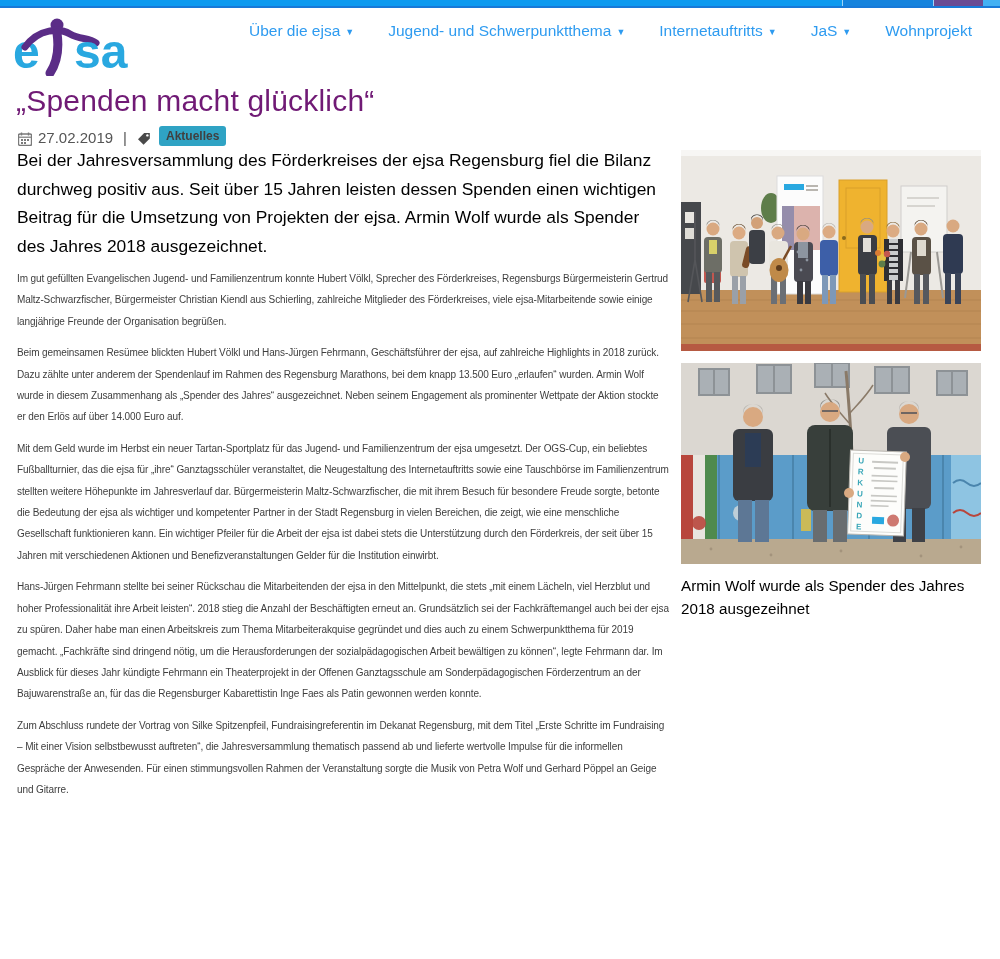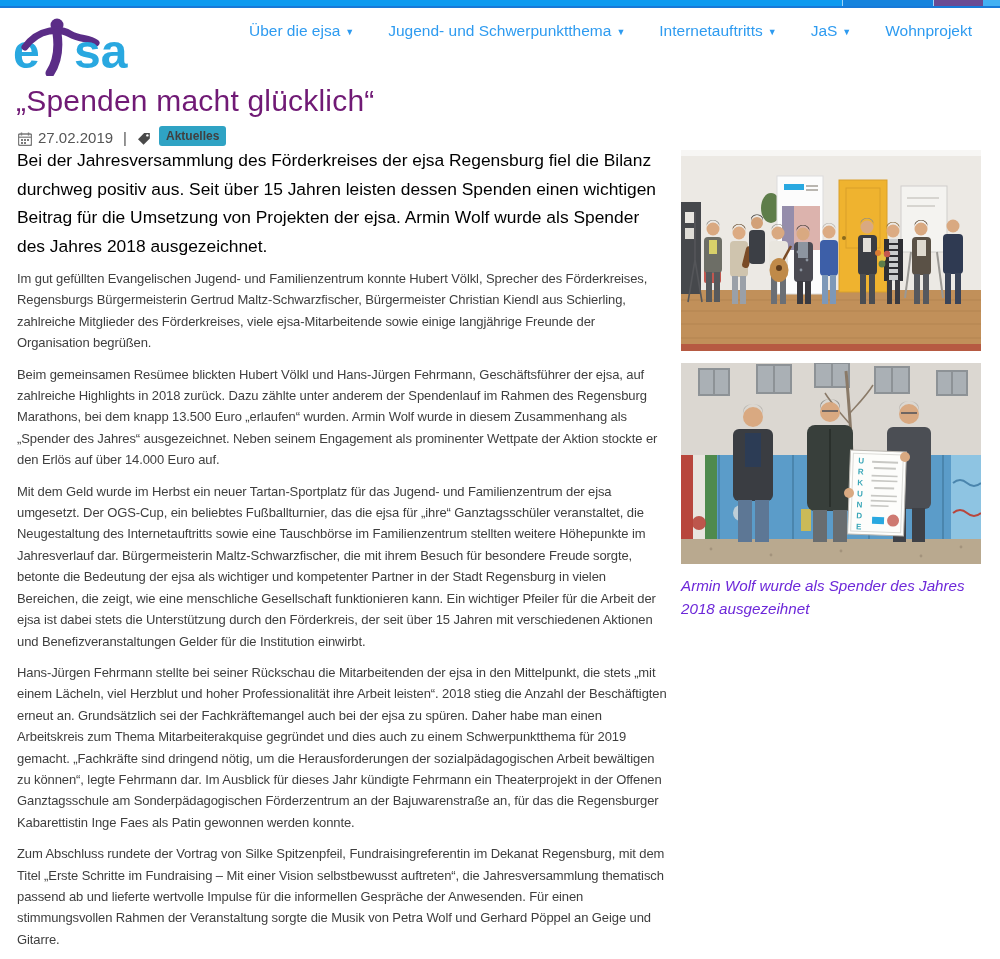--- a/index.html
+++ b/index.html
@@ -34,26 +34,26 @@
                 color:#701a75; letter-spacing:0.2px; }
   .meta { position:absolute; left:18px; top:126px; display:flex; align-items:flex-end;
           gap:6px; font-size:15px; color:#555; }
   .meta .sep { margin:0 4px; color:#555; }
   .badge { background:#2fa3c4; color:#404040; font-size:12px; font-weight:bold;
            padding:2.5px 7px 3px; border-radius:3px; margin-left:2px; cursor:pointer; }
 
   
   .article-col { position:absolute; left:17px; top:146px; width:652px; color:#3e3e3e; }
   .article-col .lead { font-size:17.4px; line-height:28.5px; color:#000000; margin:0 0 8px; }
-  .article-col p.body { font-size:13px; line-height:21.4px; margin:0 0 10px; letter-spacing:-0.1px; }
+  .article-col p.body { font-size:10px; line-height:21.4px; margin:0 0 10px; letter-spacing:-0.1px; }
 
   
   .media-col { position:absolute; left:681px; top:150px; width:300px; }
   .photo { display:block; width:300px; height:201px; margin-bottom:12px; cursor:pointer; }
-  .figcap { font-size:15.2px; line-height:23px; color:#6d28d9; margin-top:-2px;font-style:italic; }
+  .figcap { font-size:15.2px; line-height:23px; color:#000000; margin-top:-2px; }
 
   .urkunde-text { writing-mode:vertical-rl; text-orientation:upright; font-size:8px;
                   font-weight:bold; fill:#3aa7b8; letter-spacing:2px;
                   font-family:"Liberation Sans", sans-serif; }
 </style>
 </head>
 <body>
 
 <div class="topbar">
   <span class="seg1"></span>

